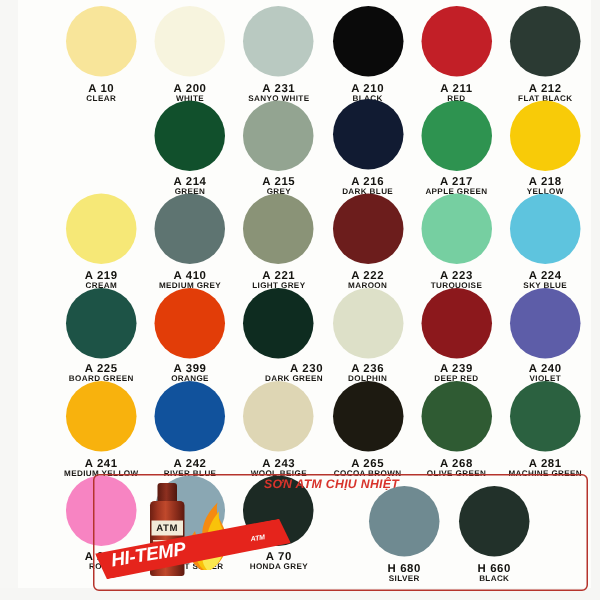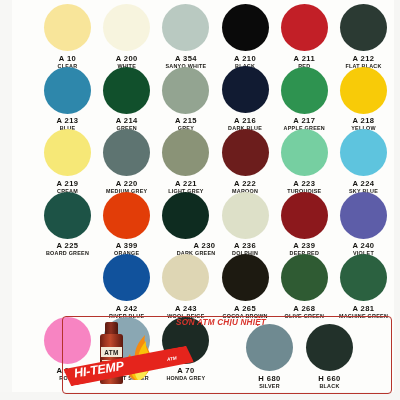--- a/index.html
+++ b/index.html
@@ -227,43 +227,38 @@
         <div class="swatch-code">A 10</div>
         <div class="swatch-name">CLEAR</div>
       </div>
       <div class="swatch-cell" style="left: 59.2px; top: 0px;">
         <span class="swatch-dot" style="background: rgb(247, 244, 222);"></span>
         <div class="swatch-code">A 200</div>
         <div class="swatch-name">WHITE</div>
       </div>
       <div class="swatch-cell" style="left: 118.4px; top: 0px;">
         <span class="swatch-dot" style="background: rgb(185, 201, 193);"></span>
-        <div class="swatch-code">A 354</div>
+        <div class="swatch-code">A 231</div>
         <div class="swatch-name">SANYO WHITE</div>
       </div>
       <div class="swatch-cell" style="left: 177.6px; top: 0px;">
         <span class="swatch-dot" style="background: rgb(10, 10, 10);"></span>
         <div class="swatch-code">A 210</div>
         <div class="swatch-name">BLACK</div>
       </div>
       <div class="swatch-cell" style="left: 236.8px; top: 0px;">
         <span class="swatch-dot" style="background: rgb(194, 31, 39);"></span>
         <div class="swatch-code">A 211</div>
         <div class="swatch-name">RED</div>
       </div>
       <div class="swatch-cell" style="left: 296px; top: 0px;">
         <span class="swatch-dot" style="background: rgb(43, 58, 51);"></span>
         <div class="swatch-code">A 212</div>
         <div class="swatch-name">FLAT BLACK</div>
       </div>
-      <div class="swatch-cell" style="left: 0px; top: 62.5px;">
-        <span class="swatch-dot" style="background: rgb(46, 135, 171);"></span>
-        <div class="swatch-code">A 213</div>
-        <div class="swatch-name">BLUE</div>
-      </div>
       <div class="swatch-cell" style="left: 59.2px; top: 62.5px;">
         <span class="swatch-dot" style="background: rgb(17, 80, 44);"></span>
         <div class="swatch-code">A 214</div>
         <div class="swatch-name">GREEN</div>
       </div>
       <div class="swatch-cell" style="left: 118.4px; top: 62.5px;">
         <span class="swatch-dot" style="background: rgb(147, 164, 145);"></span>
         <div class="swatch-code">A 215</div>
         <div class="swatch-name">GREY</div>
       </div>
@@ -282,21 +277,21 @@
         <div class="swatch-code">A 218</div>
         <div class="swatch-name">YELLOW</div>
       </div>
       <div class="swatch-cell" style="left: 0px; top: 125px;">
         <span class="swatch-dot" style="background: rgb(246, 232, 119);"></span>
         <div class="swatch-code">A 219</div>
         <div class="swatch-name">CREAM</div>
       </div>
       <div class="swatch-cell" style="left: 59.2px; top: 125px;">
         <span class="swatch-dot" style="background: rgb(94, 116, 113);"></span>
-        <div class="swatch-code">A 220</div>
+        <div class="swatch-code">A 410</div>
         <div class="swatch-name">MEDIUM GREY</div>
       </div>
       <div class="swatch-cell" style="left: 118.4px; top: 125px;">
         <span class="swatch-dot" style="background: rgb(138, 147, 119);"></span>
         <div class="swatch-code">A 221</div>
         <div class="swatch-name">LIGHT GREY</div>
       </div>
       <div class="swatch-cell" style="left: 177.6px; top: 125px;">
         <span class="swatch-dot" style="background: rgb(108, 29, 28);"></span>
         <div class="swatch-code">A 222</div>
@@ -334,20 +329,25 @@
       </div>
       <div class="swatch-cell" style="left: 236.8px; top: 187.5px;">
         <span class="swatch-dot" style="background: rgb(140, 24, 28);"></span>
         <div class="swatch-code">A 239</div>
         <div class="swatch-name">DEEP RED</div>
       </div>
       <div class="swatch-cell" style="left: 296px; top: 187.5px;">
         <span class="swatch-dot" style="background: rgb(93, 93, 168);"></span>
         <div class="swatch-code">A 240</div>
         <div class="swatch-name">VIOLET</div>
+      </div>
+      <div class="swatch-cell" style="left: 0px; top: 250px;">
+        <span class="swatch-dot" style="background: rgb(248, 178, 13);"></span>
+        <div class="swatch-code">A 241</div>
+        <div class="swatch-name">MEDIUM YELLOW</div>
       </div>
       <div class="swatch-cell" style="left: 59.2px; top: 250px;">
         <span class="swatch-dot" style="background: rgb(17, 82, 156);"></span>
         <div class="swatch-code">A 242</div>
         <div class="swatch-name">RIVER BLUE</div>
       </div>
       <div class="swatch-cell" style="left: 118.4px; top: 250px;">
         <span class="swatch-dot" style="background: rgb(222, 214, 180);"></span>
         <div class="swatch-code">A 243</div>
         <div class="swatch-name">WOOL BEIGE</div>

